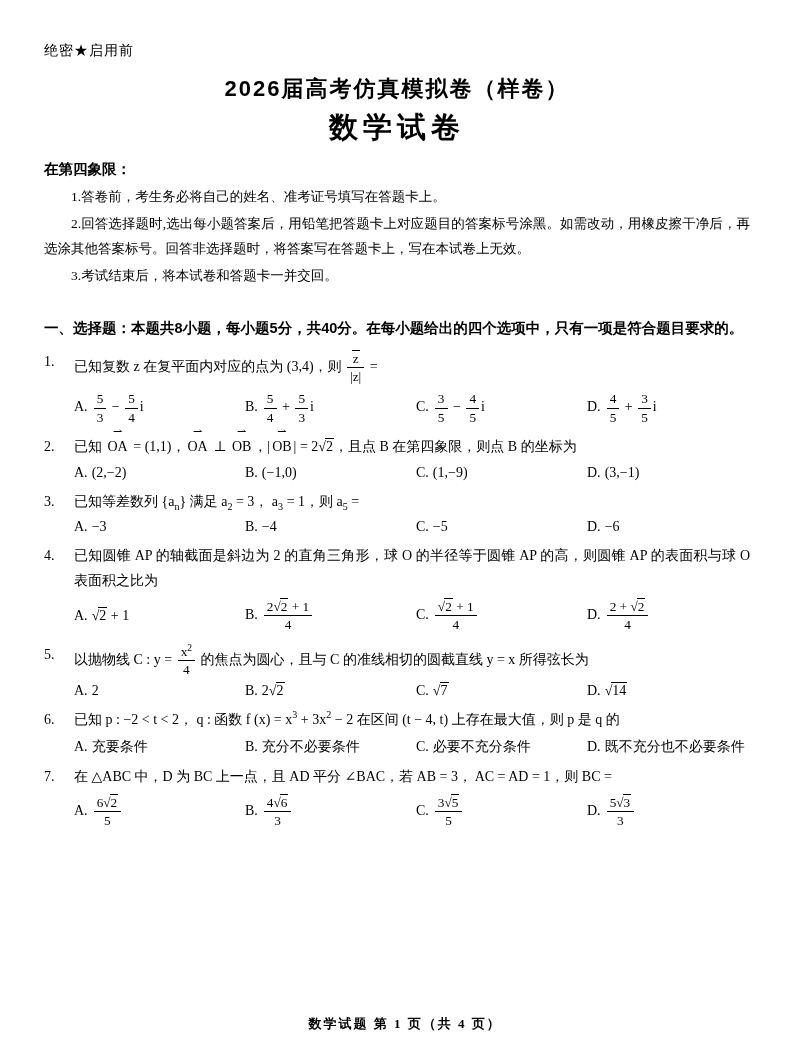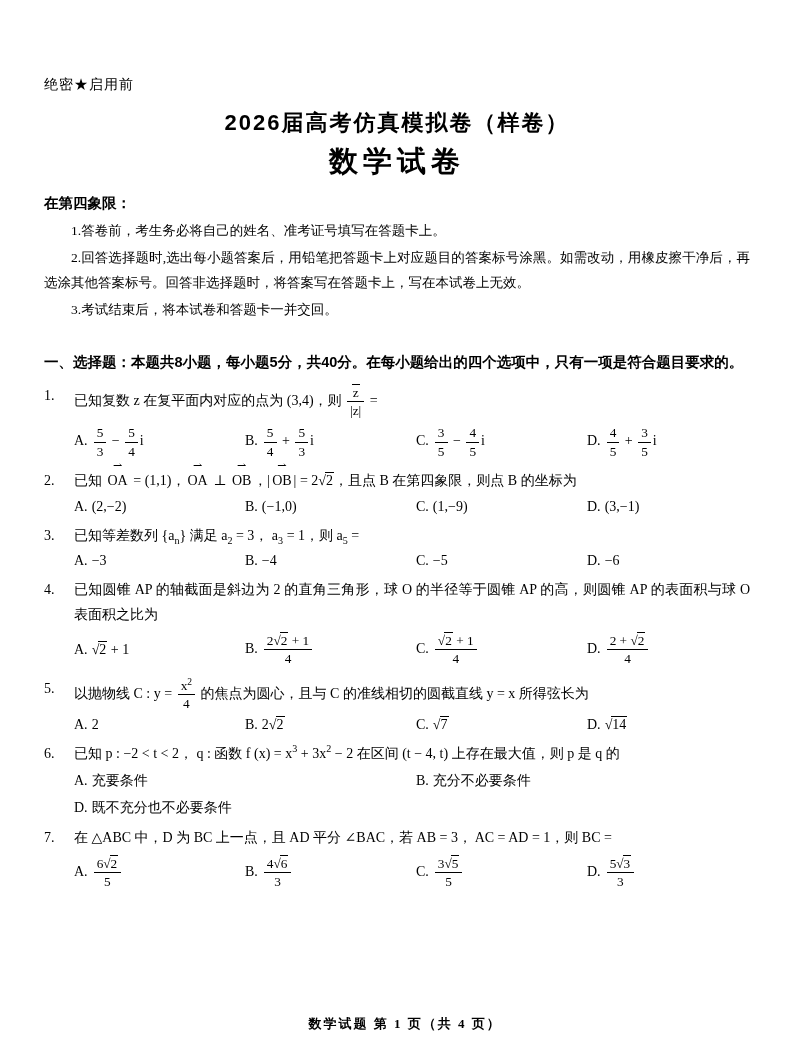--- a/index.html
+++ b/index.html
@@ -3,21 +3,21 @@
 <meta charset="utf-8">
 <style>
   * { box-sizing: border-box; }
   html, body { margin: 0; padding: 0; }
   body {
     width: 794px; height: 1059px;
     background: #ffffff; color: #000;
     font-family: "Liberation Serif", "DejaVu Serif", serif;
     position: relative; overflow: hidden;
   }
-  .page { position: absolute; inset: 0; padding: 42px 44px 0 44px; margin-top: 34px; }
+  .page { position: absolute; inset: 0; padding: 42px 44px 0 44px; }
 
   .classification { font-size: 14px; letter-spacing: 1px; }
 
   .header { text-align: center; }
   .title {
     font-family: "Liberation Sans", "DejaVu Sans", sans-serif;
     font-size: 22px; font-weight: 700; margin: 14px 0 2px; letter-spacing: 2px;
   }
   .subtitle {
     font-family: "Liberation Sans", "DejaVu Sans", sans-serif;
@@ -42,21 +42,21 @@
   .stem { display: flex; font-size: 14px; line-height: 1.75; }
   .qno { flex: 0 0 30px; width: 30px; }
   .stem-text { flex: 1; text-align: justify; }
 
   .options {
     margin: 5px 0 4px 30px;
     display: grid; grid-template-columns: repeat(4, 1fr);
     column-gap: 8px; row-gap: 9px;
     font-size: 14px; align-items: center;
   }
-  .options.two-col { grid-template-columns: 1fr 1fr; }
+  .options.two-col { grid-template-columns: 1fr 1fr 1fr 1fr; }
   .option { white-space: nowrap; }
   .olabel { margin-right: 4px; }
 
   
   .frac {
     display: inline-block; vertical-align: middle; text-align: center;
     line-height: 1.15; margin: 1px 2px; font-size: 0.95em;
   }
   .frac .fn { display: block; border-bottom: 1px solid #000; padding: 0 3px 1px; }
   .frac .fd { display: block; padding: 1px 3px 0; }
@@ -160,20 +160,21 @@
         </div>
       </div>
       <div class="question">
         <div class="stem">
           <span class="qno">6.</span>
           <span class="stem-text">已知 p : −2 &lt; t &lt; 2，  q : 函数 f (x) = x<sup>3</sup> + 3x<sup>2</sup> − 2 在区间 (t − 4, t) 上存在最大值，则 p 是 q 的</span>
         </div>
         <div class="options two-col">
           <span class="option"><span class="olabel">A.</span><span class="otext">充要条件</span></span>
           <span class="option"><span class="olabel">B.</span><span class="otext">充分不必要条件</span></span>
+          <span class="option"><span class="olabel">C.</span><span class="otext">必要不充分条件</span></span>
           <span class="option"><span class="olabel">D.</span><span class="otext">既不充分也不必要条件</span></span>
         </div>
       </div>
       <div class="question">
         <div class="stem">
           <span class="qno">7.</span>
           <span class="stem-text">在 △ABC 中，D 为 BC 上一点，且 AD 平分 ∠BAC，若 AB = 3，  AC = AD = 1，则 BC =</span>
         </div>
         <div class="options">
           <span class="option"><span class="olabel">A.</span><span class="otext"><span class="frac"><span class="fn">6<span class="sqrt"><span class="rs">√</span><span class="rc">2</span></span></span><span class="fd">5</span></span></span></span>

